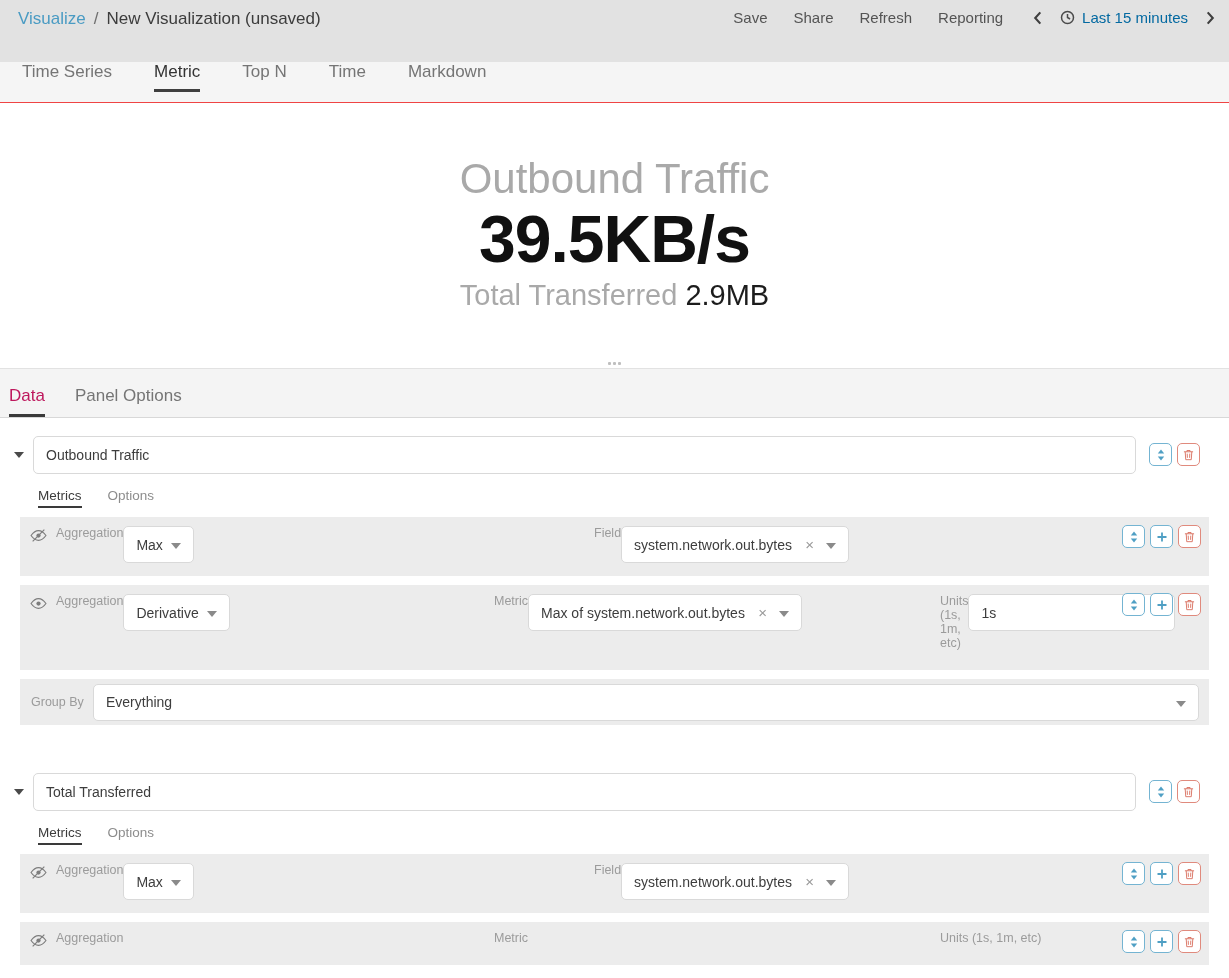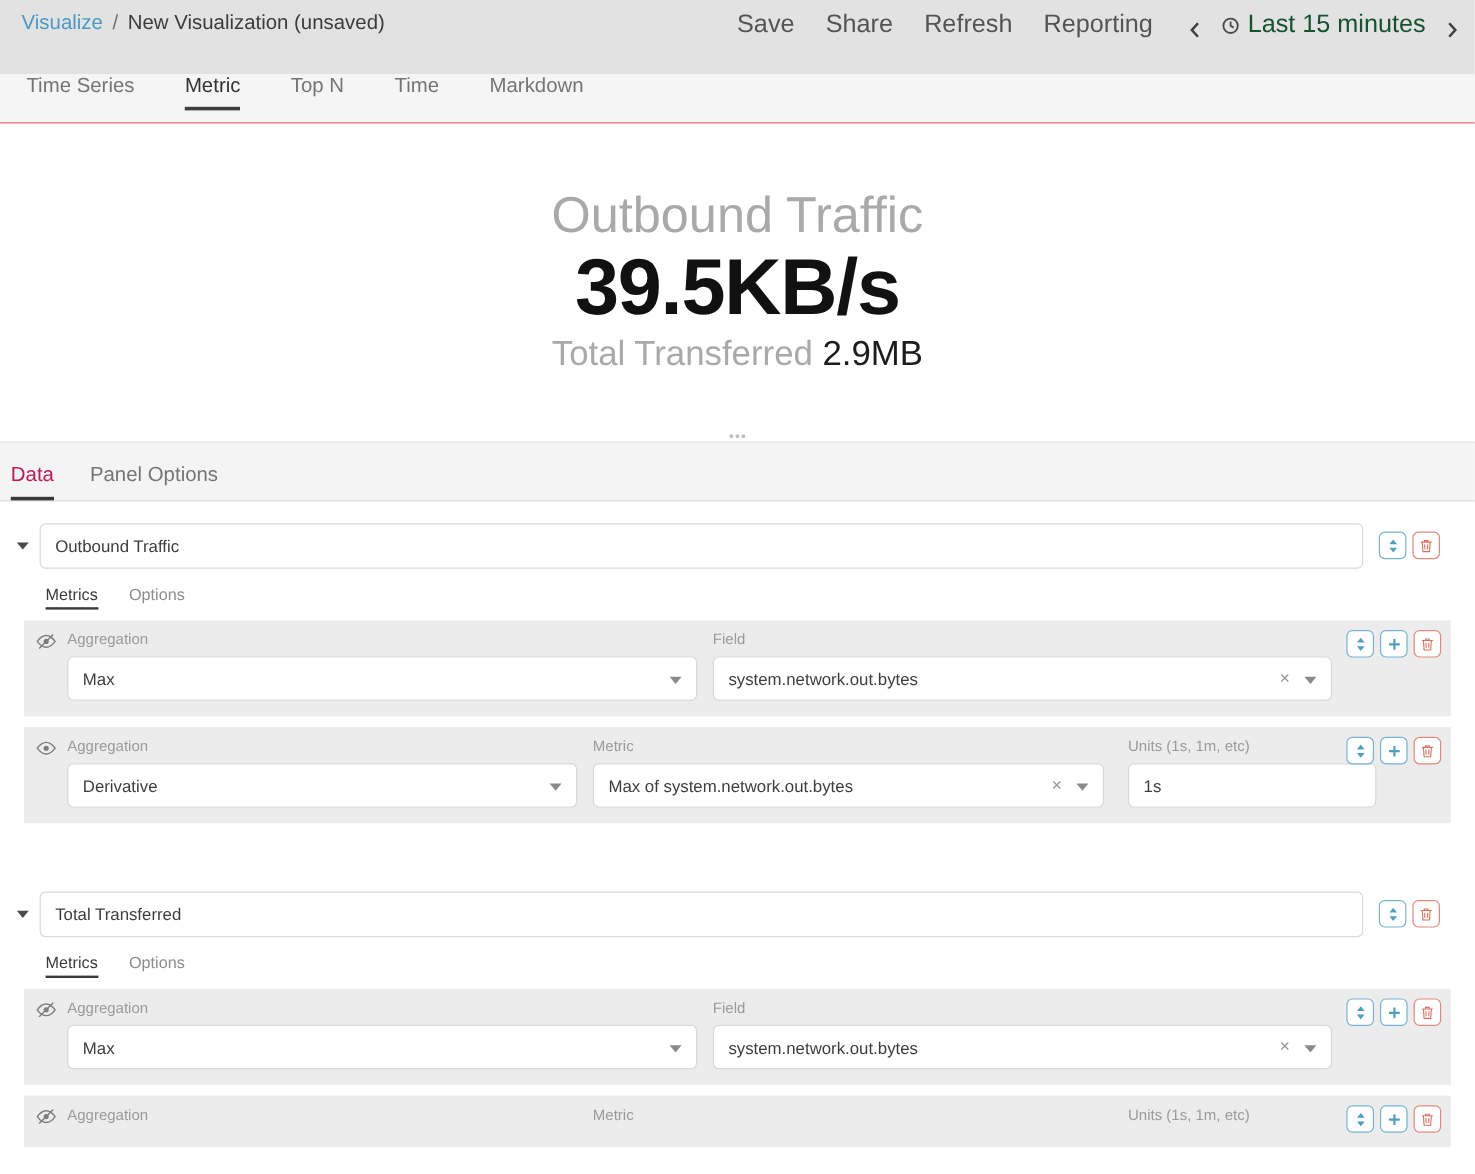--- a/index.html
+++ b/index.html
@@ -5,25 +5,25 @@
   * { margin:0; padding:0; box-sizing:border-box; }
   html,body { width:1229px; height:978px; overflow:hidden; }
   body { font-family:"Liberation Sans", sans-serif; background:#ffffff; color:#414141; }
 
   
   .topbar { height:62px; background:#e2e2e2; display:flex; align-items:flex-start; justify-content:space-between; padding:8px 14px 0 18px; }
   .breadcrumb { font-size:17px; display:flex; align-items:center; gap:8px; padding-top:1px; }
   .breadcrumb a { color:#4a9bc3; text-decoration:none; cursor:pointer; }
   .breadcrumb .sep { color:#6f6f6f; }
   .breadcrumb .current { color:#3c3c3c; }
-  .top-actions { display:flex; align-items:center; gap:26px; font-size:21px; color:#545454; padding-top:1px; }
+  .top-actions { display:flex; align-items:center; gap:26px; font-size:15px; color:#545454; padding-top:1px; }
   .top-actions .action { cursor:pointer; }
   .timegroup { display:flex; align-items:center; gap:18px; margin-left:4px; }
   .chev { width:9px; height:14px; color:#3f3f3f; display:inline-block; cursor:pointer; }
-  .timepick { display:flex; align-items:center; gap:7px; cursor:pointer; color:#14532d; }
+  .timepick { display:flex; align-items:center; gap:7px; cursor:pointer; color:#0369a1; }
   .timepick svg { width:15px; height:15px; color:#4a4a4a; }
 
   
   .viz-tabs { height:41px; background:#f5f5f5; border-bottom:1px solid #ef4444; display:flex; align-items:flex-start; padding:0 0 0 9px; gap:16px; }
   .viz-tab { font-size:17px; color:#757575; padding:0 13px 10px 13px; cursor:pointer; position:relative; }
   .viz-tab.active { color:#333333; }
   .viz-tab.active::after { content:""; position:absolute; left:13px; right:13px; bottom:0; height:3px; background:#3f3f3f; }
 
   
   .metric-area { height:255px; background:#ffffff; display:flex; flex-direction:column; align-items:center; justify-content:center; padding-top:8px; }
@@ -58,21 +58,21 @@
 
   .sub-tabs { display:flex; gap:26px; margin:13px 0 9px 38px; }
   .sub-tab { font-size:13.5px; color:#8d8d8d; padding-bottom:5px; cursor:pointer; position:relative; }
   .sub-tab.active { color:#3c3c3c; }
   .sub-tab.active::after { content:""; position:absolute; left:0; right:0; bottom:0; height:2px; background:#3a3a3a; }
 
   .agg-box { position:relative; background:#ececec; margin:0 20px 9px 20px; padding:9px 10px 13px 10px; }
   .agg-grid { display:flex; }
   .eye-col { width:26px; padding-top:2px; color:#7d7d7d; }
   .eye-col svg { width:17px; height:13px; cursor:pointer; }
-  .col { display:flex; flex-direction:column;justify-content:flex-end; }
+  .col { display:flex; flex-direction:row; }
   .col .lbl { font-size:12.5px; color:#9b9b9b; margin-bottom:7px; }
   .row-btns { position:absolute; top:8px; right:8px; display:flex; gap:5px; }
 
   .fakeselect { position:relative; height:37px; background:#fff; border:1px solid #d9d9d9; border-radius:5px; display:flex; align-items:center; padding:0 30px 0 12px; font-size:14px; color:#3d3d3d; cursor:pointer; }
   .fakeselect .arrow { position:absolute; right:12px; top:16px; width:0; height:0; border-left:5px solid transparent; border-right:5px solid transparent; border-top:6px solid #8a8a8a; }
   .fakeselect .clear { position:absolute; right:34px; top:8px; font-size:15px; color:#9a9a9a; cursor:pointer; line-height:20px; }
   .fakeselect.has-clear { padding-right:56px; }
 
   .textinput { height:37px; background:#fff; border:1px solid #d9d9d9; border-radius:5px; padding:0 12px; font-size:14px; color:#3d3d3d; font-family:"Liberation Sans", sans-serif; outline:none; }
 
@@ -266,20 +266,27 @@
           </svg>
       </button>
       <button class="iconbtn red">
         <svg viewBox="0 0 12 13" width="11" height="12">
             <path d="M1 3h10M4.3 3V1.6h3.4V3M2.4 3l.6 8.6h6l.6-8.6M4.6 5l.2 4.6M7.4 5l-.2 4.6" fill="none" stroke="currentColor" stroke-width="1"></path>
           </svg>
       </button>
     </div>
   </div>
 
+  <div class="groupby">
+    <span class="gb-label">Group By</span>
+    <div class="fakeselect">
+      <span>Everything</span>
+      <span class="arrow"></span>
+    </div>
+  </div>
 
   <div class="series-gap"></div>
 
   <div class="series-header">
     <span class="collapse-caret"></span>
     <input class="series-name" type="text" value="Total Transferred" style="">
     <div class="series-btns">
       <button class="iconbtn blue">
         <svg viewBox="0 0 10 12" width="10" height="12">
             <path d="M5 .5 8.2 4.5H1.8z" fill="currentColor"></path>

